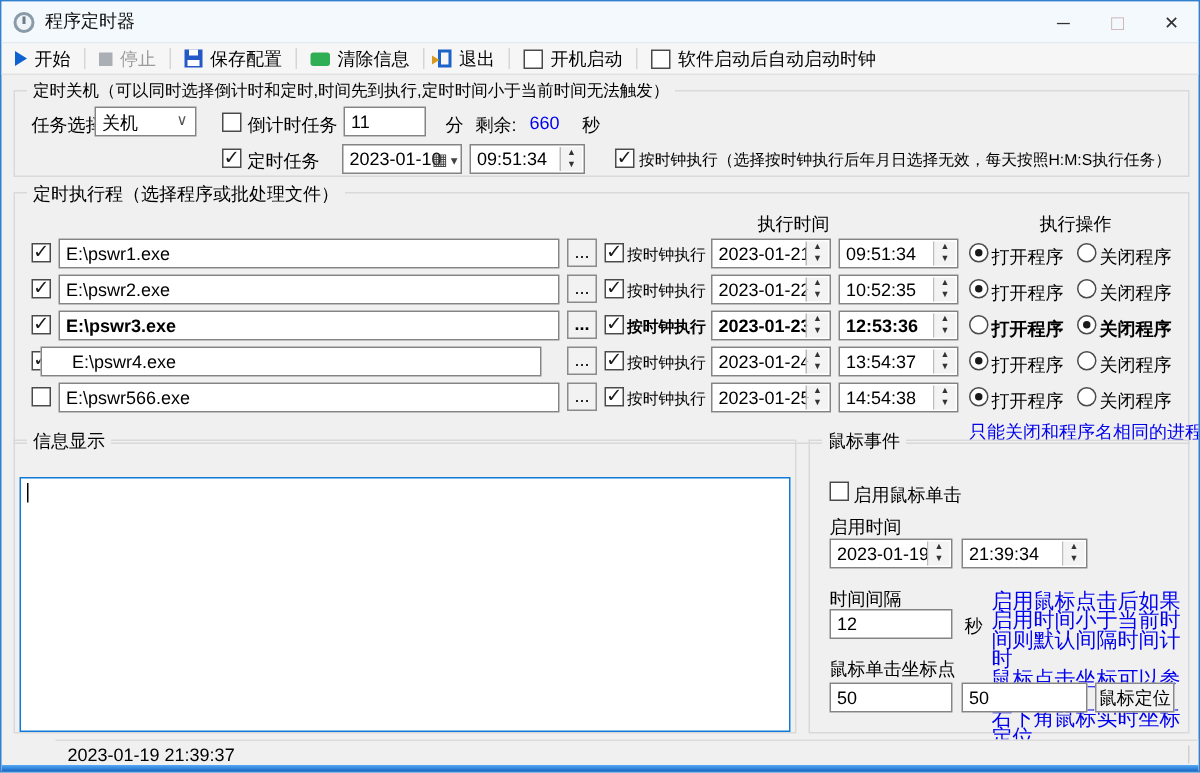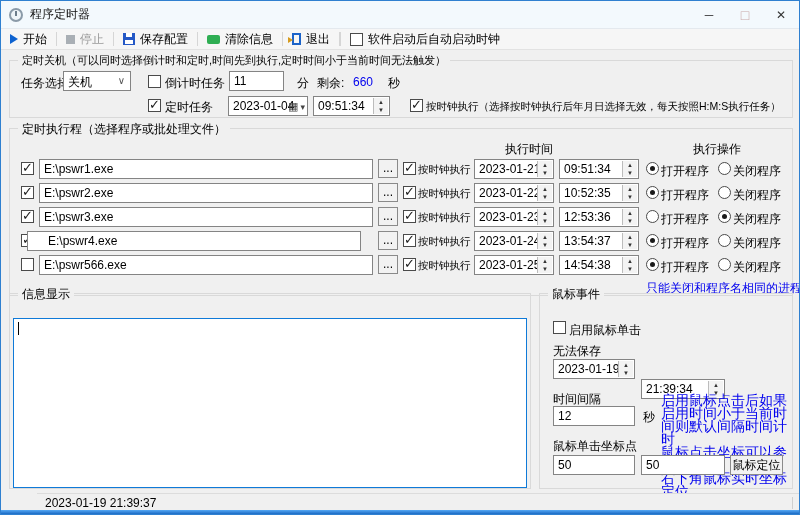--- a/index.html
+++ b/index.html
@@ -113,20 +113,24 @@
     <div class="titem">
       <span class="ic-clear"></span>
       <span>清除信息</span>
     </div>
     <span class="tsep"></span>
     <div class="titem">
       <span class="ic-exit"></span>
       <span>退出</span>
     </div>
     <span class="tsep"></span>
+    <div class="titem">
+      <span class="cb" style="position:relative;" data-checked="false"></span>
+      <span>开机启动</span>
+    </div>
     <span class="tsep"></span>
     <div class="titem">
       <span class="cb" style="position:relative;" data-checked="false"></span>
       <span>软件启动后自动启动时钟</span>
     </div>
   </div>
 
   <div class="group" style="left:8px; top:59px; width:784px; height:58px;">
     <span class="legend" style="font-size:11px;">定时关机（可以同时选择倒计时和定时,时间先到执行,定时时间小于当前时间无法触发）</span>
   </div>
@@ -140,21 +144,21 @@
     <span>11</span>
   </div>
   <span class="lbl" style="left:296px; top:74px;">分</span>
   <span class="lbl" style="left:316px; top:74px;">剩余:</span>
   <span class="lbl blue" style="left:352px; top:74px;">660</span>
   <span class="lbl" style="left:387px; top:74px;">秒</span>
 
   <span class="cb" style="left:147px; top:98px;" data-checked="true"></span>
   <span class="lbl" style="left:164px; top:98px;">定时任务</span>
   <div class="field" style="left:227px; top:95px; width:80px; padding-right:26px;">
-    <span>2023-01-04</span>
+    <span>2023-01-10</span>
     <span class="dropzone">
       <span class="cal"></span>
       <span class="ddarrow"></span>
     </span>
   </div>
   <div class="field spinf" style="left:312px; top:95px; width:77px;">
     <span>09:51:34</span>
     <span class="spin">
         <span class="up"></span>
         <span class="dn"></span>
@@ -202,21 +206,21 @@
     <div class="field spinf" style="left:558px; top:0; width:80px;"><span>10:52:35</span><span class="spin">
           <span class="up"></span>
           <span class="dn"></span>
         </span></div>
     <span class="rb" style="left:645px; top:3px;" data-checked="true"></span>
     <span class="lbl" style="left:660px; top:4px;">打开程序</span>
     <span class="rb" style="left:717px; top:3px;" data-checked="false"></span>
     <span class="lbl" style="left:732px; top:4px;">关闭程序</span>
   </div>
 
-  <div class="prow" style="top:206px;">
+  <div class="prow" style="top:206px;font-weight:bold;">
     <span class="cb" style="left:20px; top:3px;" data-checked="true"></span>
     <div class="field" style="left:38px; top:0; width:334px;"><span>E:\pswr3.exe</span></div>
     <div class="btn" style="left:377px; top:0; width:20px;">...</div>
     <span class="cb" style="left:402px; top:3px;" data-checked="true"></span>
     <span class="lbl small" style="left:417px; top:4px;">按时钟执行</span>
     <div class="field spinf" style="left:473px; top:0; width:80px;"><span>2023-01-23</span><span class="spin">
           <span class="up"></span>
           <span class="dn"></span>
         </span></div>
     <div class="field spinf" style="left:558px; top:0; width:80px;"><span>12:53:36</span><span class="spin">
@@ -278,29 +282,29 @@
     <span class="caret"></span>
     <span></span>
   </div>
 
   <div class="group" style="left:538px; top:292px; width:254px; height:196px;">
     <span class="legend">鼠标事件</span>
   </div>
   <span class="cb" style="left:552px; top:320px;" data-checked="false"></span>
   <span class="lbl" style="left:568px; top:321px;">启用鼠标单击</span>
 
-  <span class="lbl" style="left:552px; top:342px;">无法保存</span>
+  <span class="lbl" style="left:552px; top:342px;">启用时间</span>
   <div class="field spinf" style="left:552px; top:358px; width:82px;">
     <span>2023-01-19</span>
     <span class="spin">
         <span class="up"></span>
         <span class="dn"></span>
       </span>
   </div>
-  <div class="field spinf" style="left:640px; top:358px; width:84px;margin-top:20px;">
+  <div class="field spinf" style="left:640px; top:358px; width:84px;">
     <span>21:39:34</span>
     <span class="spin">
         <span class="up"></span>
         <span class="dn"></span>
       </span>
   </div>
 
   <span class="lbl" style="left:552px; top:390px;">时间间隔</span>
   <div class="field" style="left:552px; top:405px; width:82px;">
     <span>12</span>

